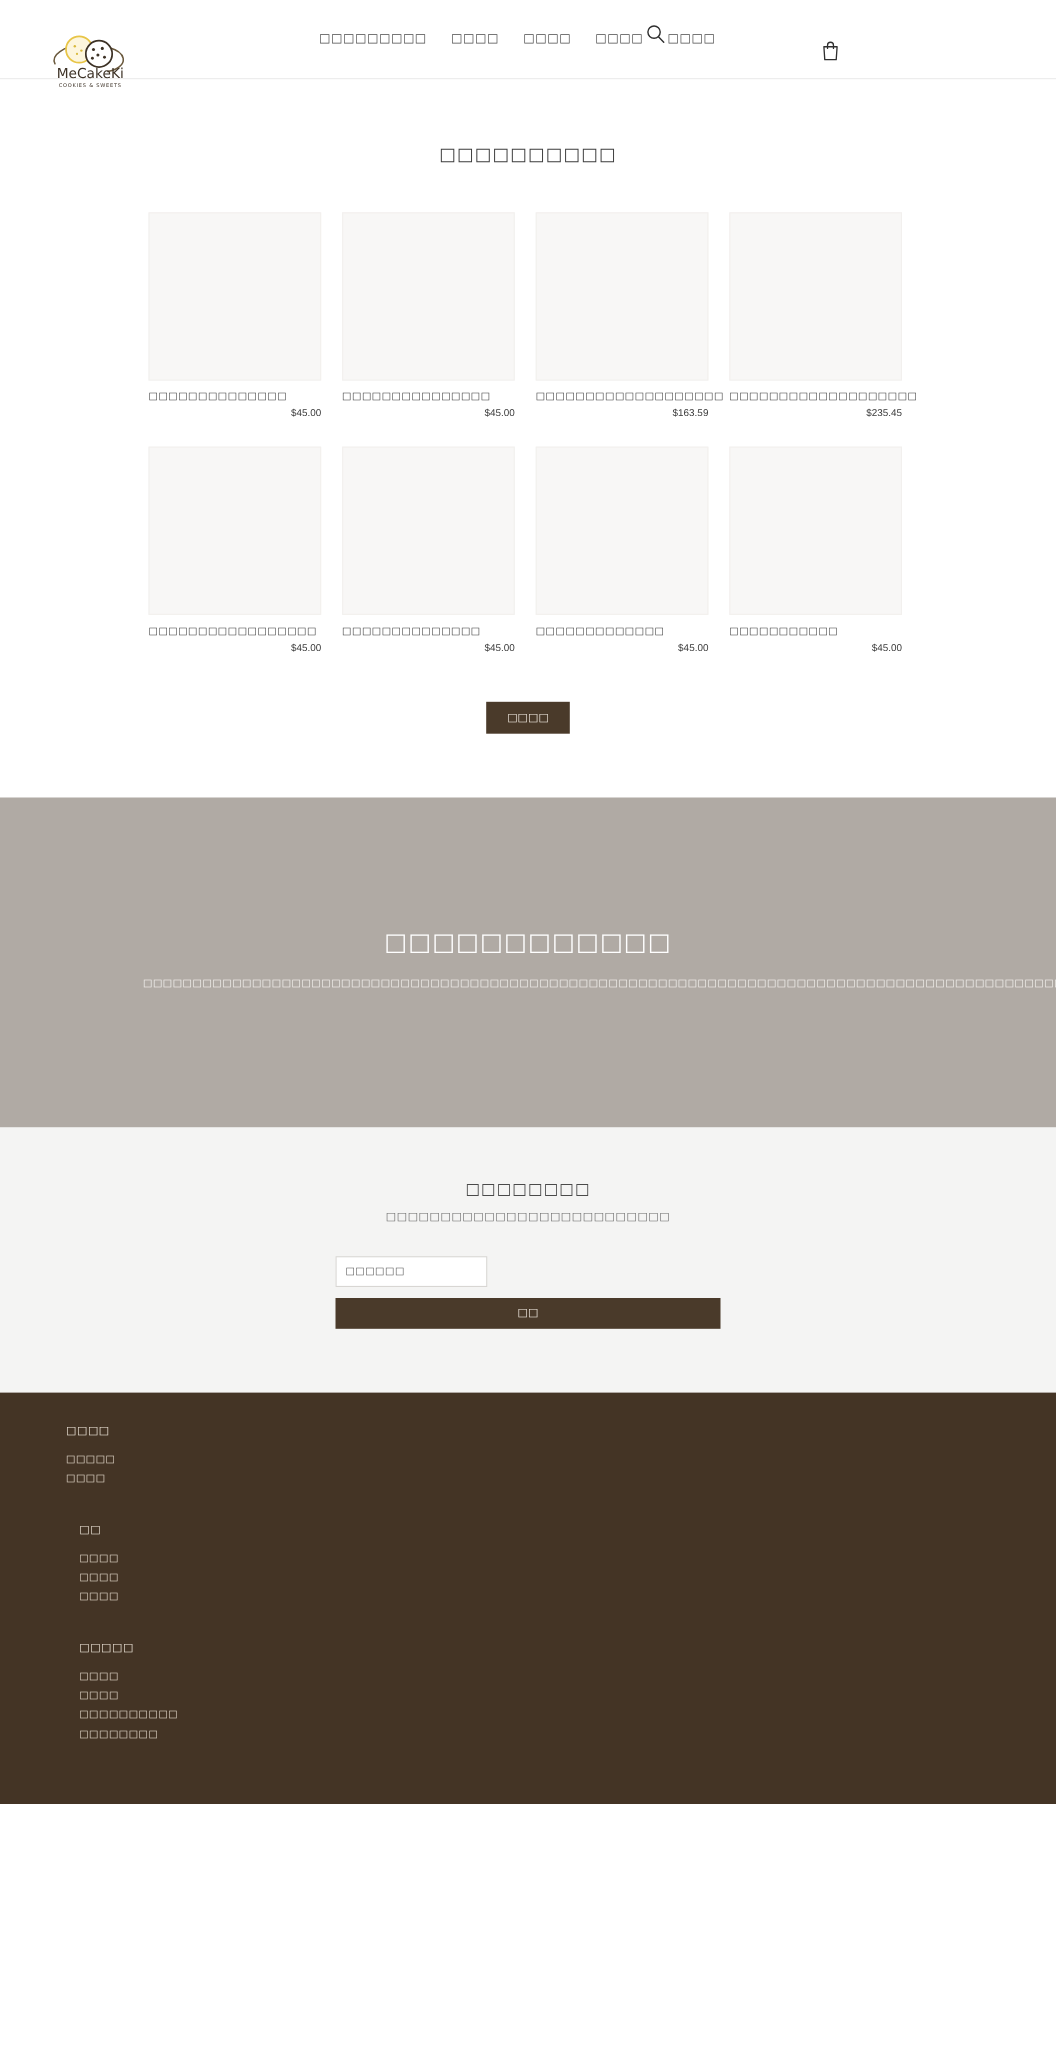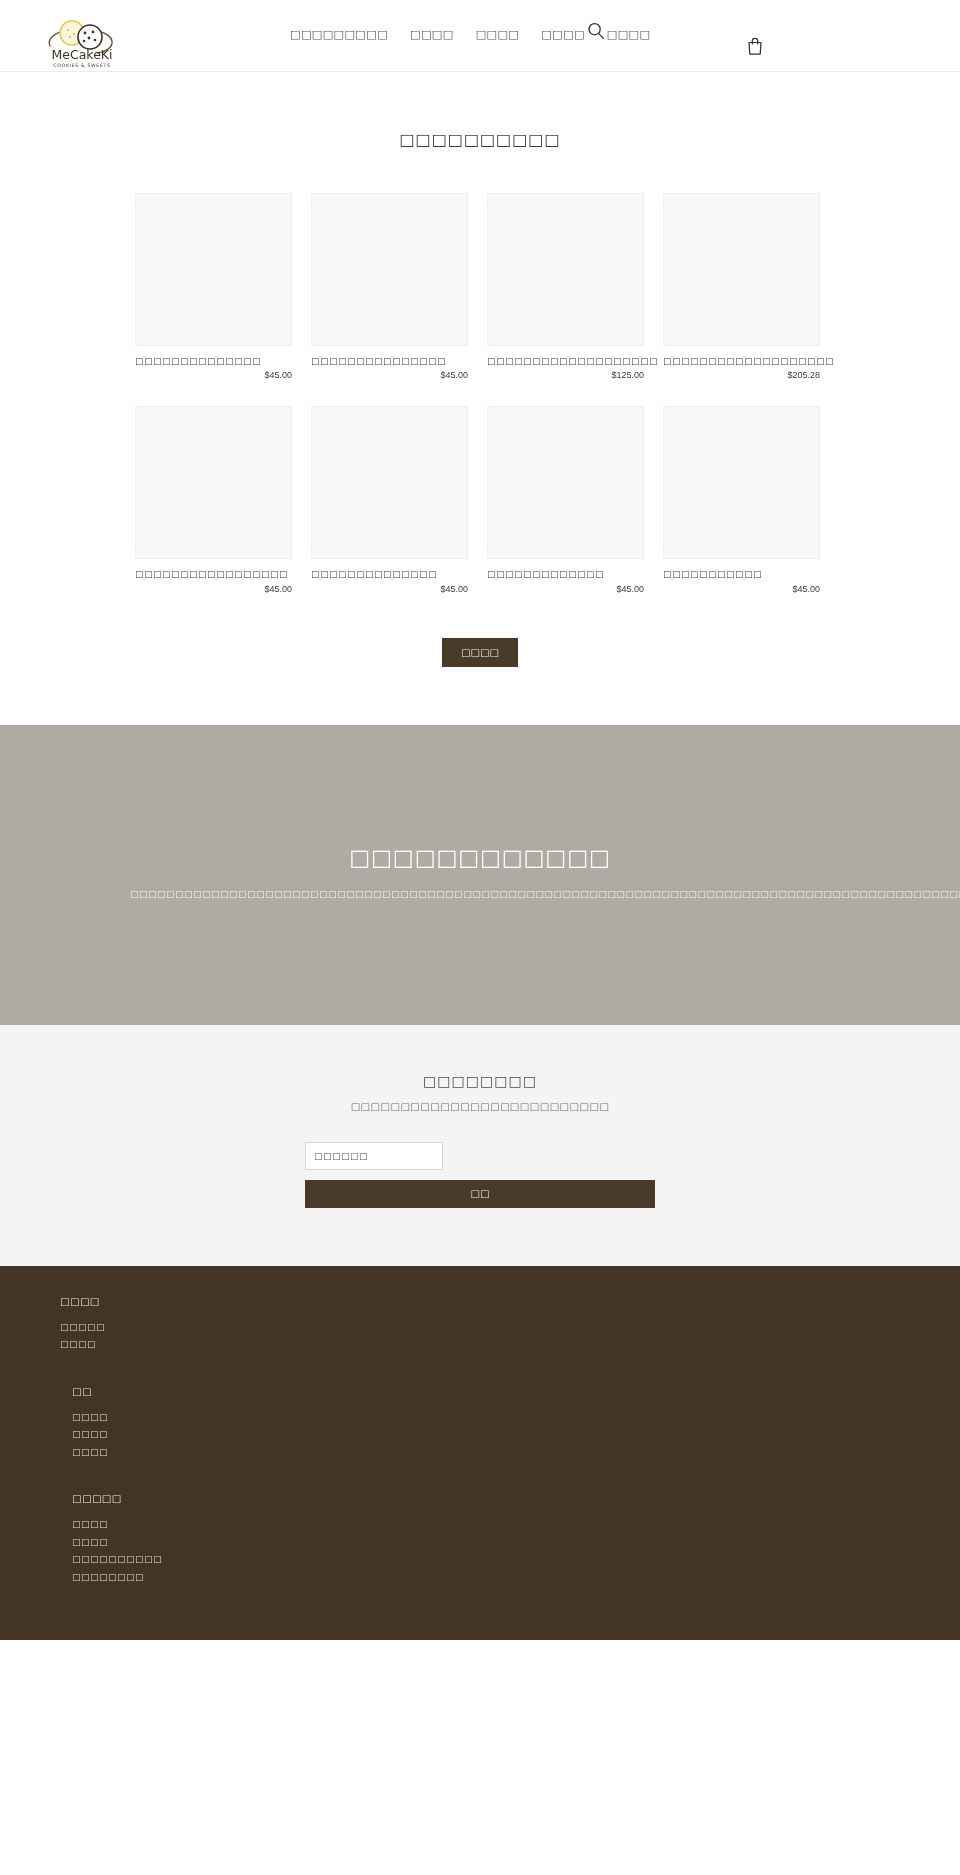--- a/index.html
+++ b/index.html
@@ -14,21 +14,21 @@
 
   
   .site-header {
     height:72px;
     background:#fff;
     border-bottom:1px solid #ececec;
     display:flex;
     align-items:center;
     position:relative;
   }
-  .logo-wrap { position:absolute; left:40px; top:12px; width:84px; height:58px;text-decoration:underline; }
+  .logo-wrap { position:absolute; left:40px; top:24px; width:84px; height:58px;text-decoration:underline; }
   .logo-svg { display:block; }
   .main-nav {
     position:absolute; left:290px; top:28px;
     display:flex; gap:22px; align-items:center;
   }
   .nav-link {
     font-size:11px; color:#4c4c4c; text-decoration:none;
     white-space:nowrap; cursor:pointer;
   }
   .search-btn {
@@ -208,27 +208,27 @@
 
     <div class="product-card">
       <div class="product-media"></div>
       <a class="product-title tofu" href="#">□□□□□□□□□□□□□□□</a>
       <div class="product-price">$45.00</div>
     </div>
 
     <div class="product-card">
       <div class="product-media"></div>
       <a class="product-title tofu" href="#">□□□□□□□□□□□□□□□□□□□</a>
-      <div class="product-price">$125.00</div>
+      <div class="product-price">$163.59</div>
     </div>
 
     <div class="product-card">
       <div class="product-media"></div>
       <a class="product-title tofu" href="#">□□□□□□□□□□□□□□□□□□□</a>
-      <div class="product-price">$205.28</div>
+      <div class="product-price">$235.45</div>
     </div>
 
     <div class="product-card">
       <div class="product-media"></div>
       <a class="product-title tofu" href="#">□□□□□□□□□□□□□□□□□</a>
       <div class="product-price">$45.00</div>
     </div>
 
     <div class="product-card">
       <div class="product-media"></div>

